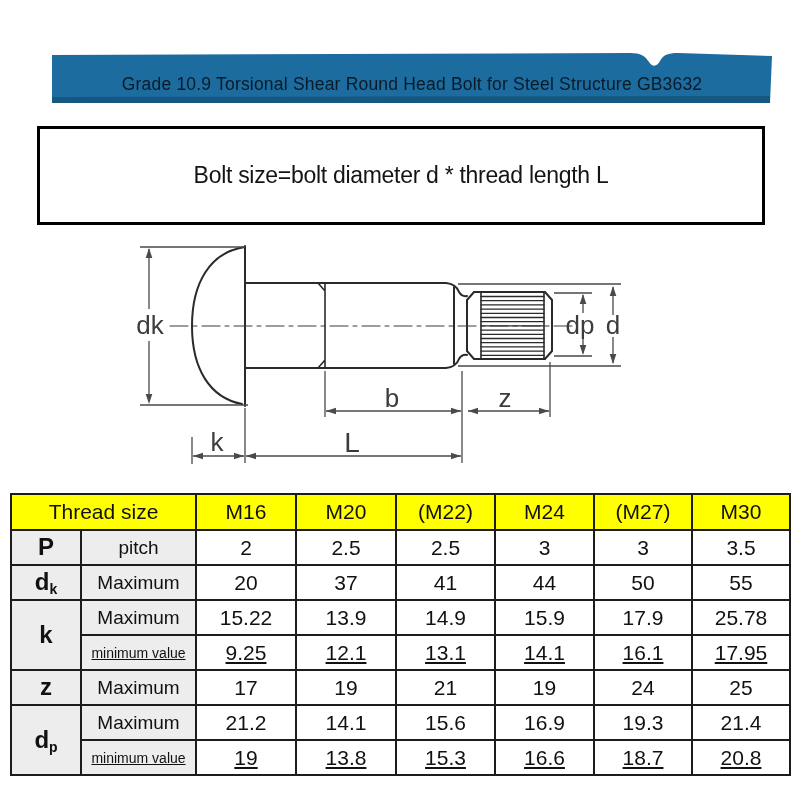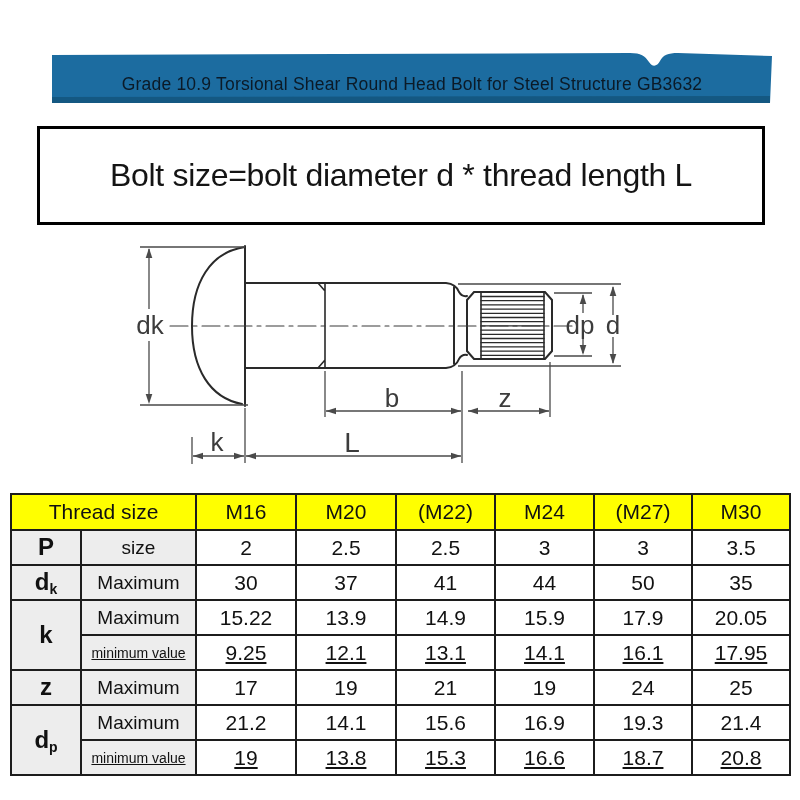--- a/index.html
+++ b/index.html
@@ -6,21 +6,21 @@
   body {
     width:800px; height:800px; position:relative; background:#ffffff;
     font-family:"Liberation Sans", sans-serif; overflow:hidden;
   }
   svg { position:absolute; left:0; top:0; z-index:0; }
   .titlebox {
     position:absolute; left:37px; top:126px; width:722px; height:93px;
     border:3px solid #000; background:#fff; z-index:2;
     display:flex; align-items:center; justify-content:center;
   }
-  .titlebox span { font-size:32px; color:#141414; letter-spacing:-0.3px; }
+  .titlebox span { font-size:23px; color:#141414; letter-spacing:-0.3px; }
   table.spec {
     position:absolute; left:10px; top:493px; z-index:2;
     border-collapse:collapse; table-layout:fixed; background:#fff;
     color:#111;
   }
   table.spec td, table.spec th { border:2px solid #1c1c1c; text-align:center; vertical-align:middle; padding:0; overflow:hidden; }
   table.spec tr { height:35px; }
   table.spec tr.hdr { height:36px; }
   th.corner, th.size { background:#ffff00; font-weight:normal; font-size:21px; color:#111; }
   td.sym  { background:#ededed; font-weight:bold; font-size:24px; }
@@ -123,47 +123,47 @@
     <th class="corner" colspan="2">Thread size</th>
     <th class="size">M16</th>
     <th class="size">M20</th>
     <th class="size">(M22)</th>
     <th class="size">M24</th>
     <th class="size">(M27)</th>
     <th class="size">M30</th>
   </tr>
   <tr>
     <td class="sym"><span>P</span><sub></sub></td>
-    <td class="qual">size</td>
+    <td class="qual">pitch</td>
     <td class="val">2</td>
     <td class="val">2.5</td>
     <td class="val">2.5</td>
     <td class="val">3</td>
     <td class="val">3</td>
     <td class="val">3.5</td>
   </tr>
   <tr>
     <td class="sym"><span>d</span><sub>k</sub></td>
     <td class="qual">Maximum</td>
-    <td class="val">30</td>
+    <td class="val">20</td>
     <td class="val">37</td>
     <td class="val">41</td>
     <td class="val">44</td>
     <td class="val">50</td>
-    <td class="val">35</td>
+    <td class="val">55</td>
   </tr>
   <tr>
     <td class="sym" rowspan="2"><span>k</span><sub></sub></td>
     <td class="qual tb">Maximum</td>
     <td class="val tb">15.22</td>
     <td class="val tb">13.9</td>
     <td class="val tb">14.9</td>
     <td class="val tb">15.9</td>
     <td class="val tb">17.9</td>
-    <td class="val tb">20.05</td>
+    <td class="val tb">25.78</td>
   </tr>
   <tr>
     <td class="qual small tt">minimum value</td>
     <td class="val tt">9.25</td>
     <td class="val tt">12.1</td>
     <td class="val tt">13.1</td>
     <td class="val tt">14.1</td>
     <td class="val tt">16.1</td>
     <td class="val tt">17.95</td>
   </tr>

